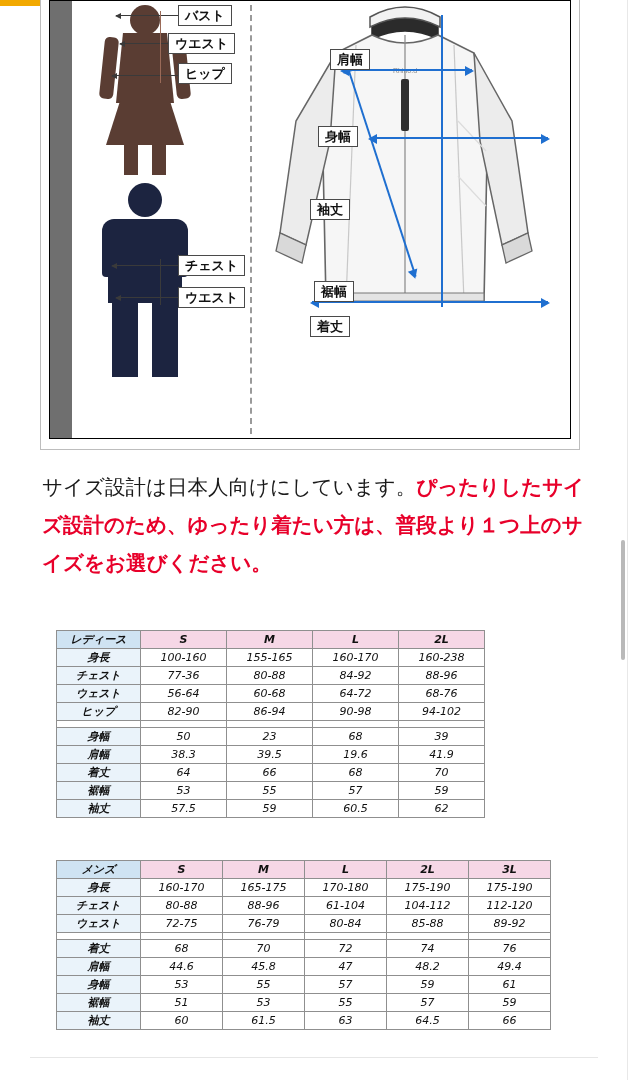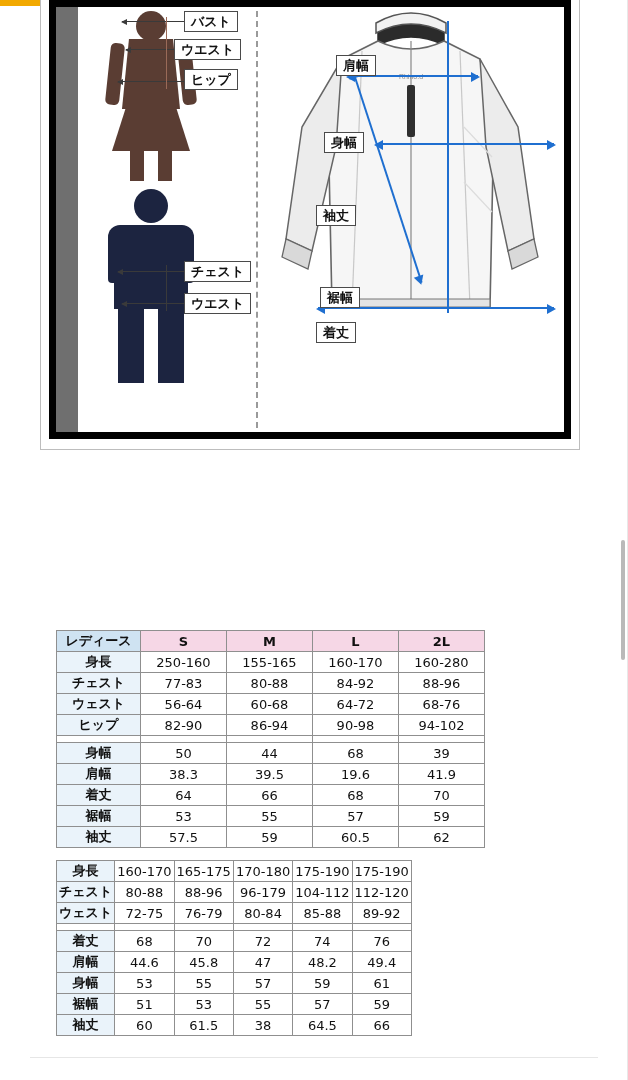--- a/index.html
+++ b/index.html
@@ -36,21 +36,21 @@
     left: 40px; top: 0px;
     width: 540px; height: 450px;
     background: #ffffff;
     border: 1px solid #bdbdbd;
     border-top: none;
     overflow: hidden;
   }
   .diagram-inner {
     position: absolute;
     left: 8px; top: 0px; right: 8px; bottom: 10px;
-    border: 7px solid #000000;
+    border: 1px solid #000000;
     background: #ffffff;
     padding-left: 23px;
   }
   .grey-left {
     position: absolute; left: 0; top: 0; width: 22px; height: 100%;
     background: #6f6f6f;
   }
   .divider {
     position: absolute;
     left: 200px; top: 4px; bottom: 4px;
@@ -185,22 +185,23 @@
   .notice .red {
     color: #e8002a;
     font-weight: bold;
   }
 
   
   .tbl-wrap { position: absolute; }
   table.size {
     border-collapse: collapse;
     font-family: "DejaVu Sans", sans-serif;
-    font-size: 13px;
+    font-size: 11px;
     color: #111;
+    font-style: italic;
   }
   table.size td, table.size th {
     border: 1px solid #8f8f8f;
     text-align: center;
     padding: 1px 2px;
     height: 18px;
     font-weight: normal;
   }
   table.size .hdr-label {
     background: #cfe3f2;
@@ -326,42 +327,45 @@
       </div>
 
       <div class="lbl" style="left:280px; top:48px;">肩幅</div>
       <div class="lbl" style="left:268px; top:125px;">身幅</div>
       <div class="lbl" style="left:264px; top:280px;">裾幅</div>
       <div class="lbl" style="left:260px; top:315px;">着丈</div>
       <div class="lbl" style="left:260px; top:198px;">袖丈</div>
     </div>
   </div>
 
+  <div class="notice">
+    <span>サイズ設計は日本人向けにしています。</span><span class="red">ぴったりしたサイズ設計のため、ゆったり着たい方は、普段より１つ上のサイズをお選びください。</span>
+  </div>
 
   <div class="tbl-wrap" style="left:56px; top:630px;">
     <table class="size">
       <tbody>
           <tr>
         <td class="hdr-label">レディース</td>
         <td class="hdr-size">S</td>
         <td class="hdr-size">M</td>
         <td class="hdr-size">L</td>
         <td class="hdr-size">2L</td>
       </tr>
 
       <tr>
         <td class="rowlabel">身長</td>
-        <td>250-160</td>
+        <td>100-160</td>
         <td>155-165</td>
         <td>160-170</td>
-        <td>160-280</td>
+        <td>160-238</td>
       </tr>
       <tr>
         <td class="rowlabel">チェスト</td>
-        <td>77-83</td>
+        <td>77-36</td>
         <td>80-88</td>
         <td>84-92</td>
         <td>88-96</td>
       </tr>
       <tr>
         <td class="rowlabel">ウェスト</td>
         <td>56-64</td>
         <td>60-68</td>
         <td>64-72</td>
         <td>68-76</td>
@@ -378,21 +382,21 @@
         <td></td>
             <td></td>
             <td></td>
             <td></td>
             <td></td>
       </tr>
 
       <tr>
         <td class="rowlabel">身幅</td>
         <td>50</td>
-        <td>44</td>
+        <td>23</td>
         <td>68</td>
         <td>39</td>
       </tr>
       <tr>
         <td class="rowlabel">肩幅</td>
         <td>38.3</td>
         <td>39.5</td>
         <td>19.6</td>
         <td>41.9</td>
       </tr>
@@ -417,34 +421,42 @@
         <td>60.5</td>
         <td>62</td>
       </tr>
     </tbody>
       </table>
   </div>
 
   <div class="tbl-wrap" style="left:56px; top:860px;">
     <table class="size">
       <tbody>
+          <tr>
+        <td class="hdr-label">メンズ</td>
+        <td class="hdr-size" style="width:82px;">S</td>
+        <td class="hdr-size" style="width:82px;">M</td>
+        <td class="hdr-size" style="width:82px;">L</td>
+        <td class="hdr-size" style="width:82px;">2L</td>
+        <td class="hdr-size" style="width:82px;">3L</td>
+      </tr>
 
       <tr>
         <td class="rowlabel">身長</td>
         <td>160-170</td>
         <td>165-175</td>
         <td>170-180</td>
         <td>175-190</td>
         <td>175-190</td>
       </tr>
       <tr>
         <td class="rowlabel">チェスト</td>
         <td>80-88</td>
         <td>88-96</td>
-        <td>96-179</td>
+        <td>61-104</td>
         <td>104-112</td>
         <td>112-120</td>
       </tr>
       <tr>
         <td class="rowlabel">ウェスト</td>
         <td>72-75</td>
         <td>76-79</td>
         <td>80-84</td>
         <td>85-88</td>
         <td>89-92</td>
@@ -488,21 +500,21 @@
         <td>51</td>
         <td>53</td>
         <td>55</td>
         <td>57</td>
         <td>59</td>
       </tr>
       <tr>
         <td class="rowlabel">袖丈</td>
         <td>60</td>
         <td>61.5</td>
-        <td>38</td>
+        <td>63</td>
         <td>64.5</td>
         <td>66</td>
       </tr>
     </tbody>
       </table>
   </div>
 
   <div class="scrollbar"></div>
   <div class="right-edge"></div>
   <div class="bottom-rule"></div>

